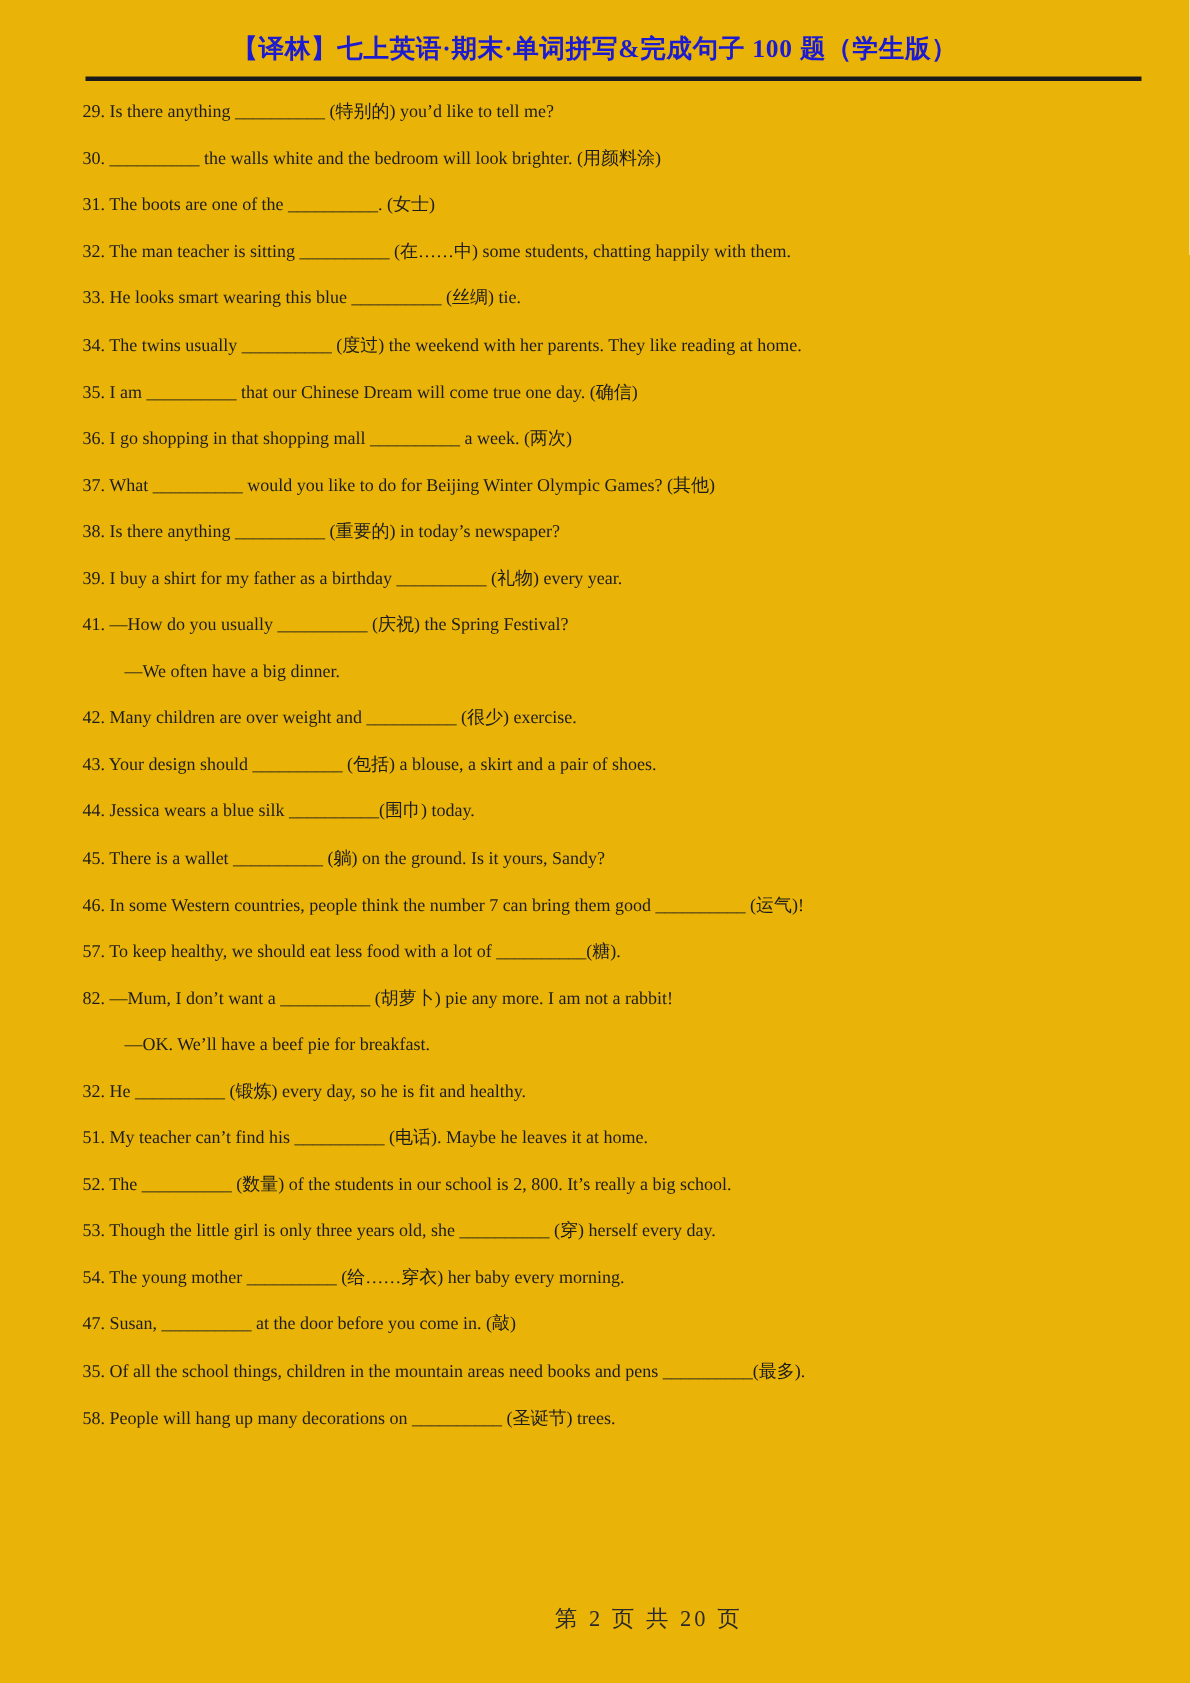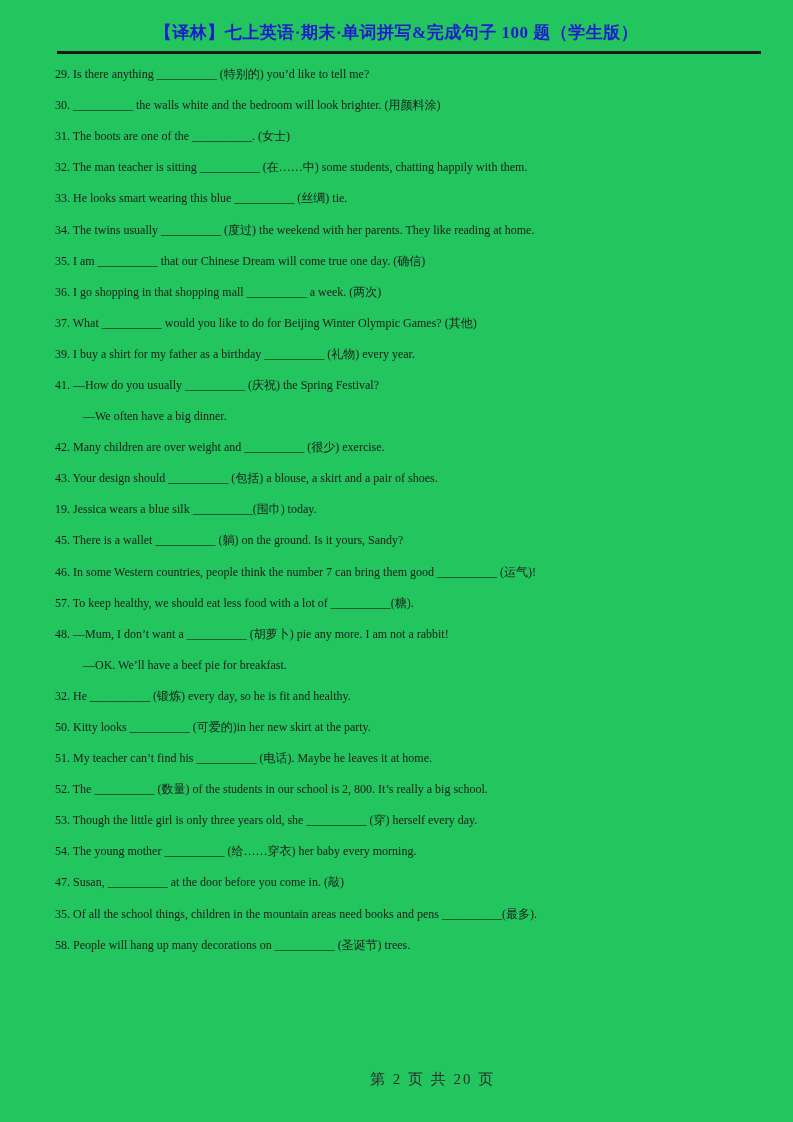--- a/index.html
+++ b/index.html
@@ -4,21 +4,21 @@
 <style>
   html, body {
     margin: 0;
     padding: 0;
     background: #ffffff;
   }
   .page {
     position: relative;
     width: 793px;
     height: 1122px;
-    background: #22c55e;
+    background: #eab308;
     font-family: "Liberation Serif", "DejaVu Serif", serif;
     color: #1c1c1c;
     overflow: hidden;
   }
   .title {
     position: absolute;
     top: 21px;
     left: 0;
     width: 100%;
     text-align: center;
@@ -75,33 +75,33 @@
   <div class="content">
     <div class="line">29. Is there anything __________ (特别的) you’d like to tell me?</div>
     <div class="line">30. __________ the walls white and the bedroom will look brighter. (用颜料涂)</div>
     <div class="line">31. The boots are one of the __________. (女士)</div>
     <div class="line">32. The man teacher is sitting __________ (在……中) some students, chatting happily with them.</div>
     <div class="line">33. He looks smart wearing this blue __________ (丝绸) tie.</div>
     <div class="line">34. The twins usually __________ (度过) the weekend with her parents. They like reading at home.</div>
     <div class="line">35. I am __________ that our Chinese Dream will come true one day. (确信)</div>
     <div class="line">36. I go shopping in that shopping mall __________ a week. (两次)</div>
     <div class="line">37. What __________ would you like to do for Beijing Winter Olympic Games? (其他)</div>
+    <div class="line">38. Is there anything __________ (重要的) in today’s newspaper?</div>
     <div class="line">39. I buy a shirt for my father as a birthday __________ (礼物) every year.</div>
     <div class="line">41. —How do you usually __________ (庆祝) the Spring Festival?</div>
     <div class="line indent">—We often have a big dinner.</div>
     <div class="line">42. Many children are over weight and __________ (很少) exercise.</div>
     <div class="line">43. Your design should __________ (包括) a blouse, a skirt and a pair of shoes.</div>
-    <div class="line">19. Jessica wears a blue silk __________(围巾) today.</div>
+    <div class="line">44. Jessica wears a blue silk __________(围巾) today.</div>
     <div class="line">45. There is a wallet __________ (躺) on the ground. Is it yours, Sandy?</div>
     <div class="line">46. In some Western countries, people think the number 7 can bring them good __________ (运气)!</div>
     <div class="line">57. To keep healthy, we should eat less food with a lot of __________(糖).</div>
-    <div class="line">48. —Mum, I don’t want a __________ (胡萝卜) pie any more. I am not a rabbit!</div>
+    <div class="line">82. —Mum, I don’t want a __________ (胡萝卜) pie any more. I am not a rabbit!</div>
     <div class="line indent">—OK. We’ll have a beef pie for breakfast.</div>
     <div class="line">32. He __________ (锻炼) every day, so he is fit and healthy.</div>
-    <div class="line">50. Kitty looks __________ (可爱的)in her new skirt at the party.</div>
     <div class="line">51. My teacher can’t find his __________ (电话). Maybe he leaves it at home.</div>
     <div class="line">52. The __________ (数量) of the students in our school is 2, 800. It’s really a big school.</div>
     <div class="line">53. Though the little girl is only three years old, she __________ (穿) herself every day.</div>
     <div class="line">54. The young mother __________ (给……穿衣) her baby every morning.</div>
     <div class="line">47. Susan, __________ at the door before you come in. (敲)</div>
     <div class="line">35. Of all the school things, children in the mountain areas need books and pens __________(最多).</div>
     <div class="line">58. People will hang up many decorations on __________ (圣诞节) trees.</div>
   </div>
 
   <div class="footer">第 2 页 共 20 页</div>

